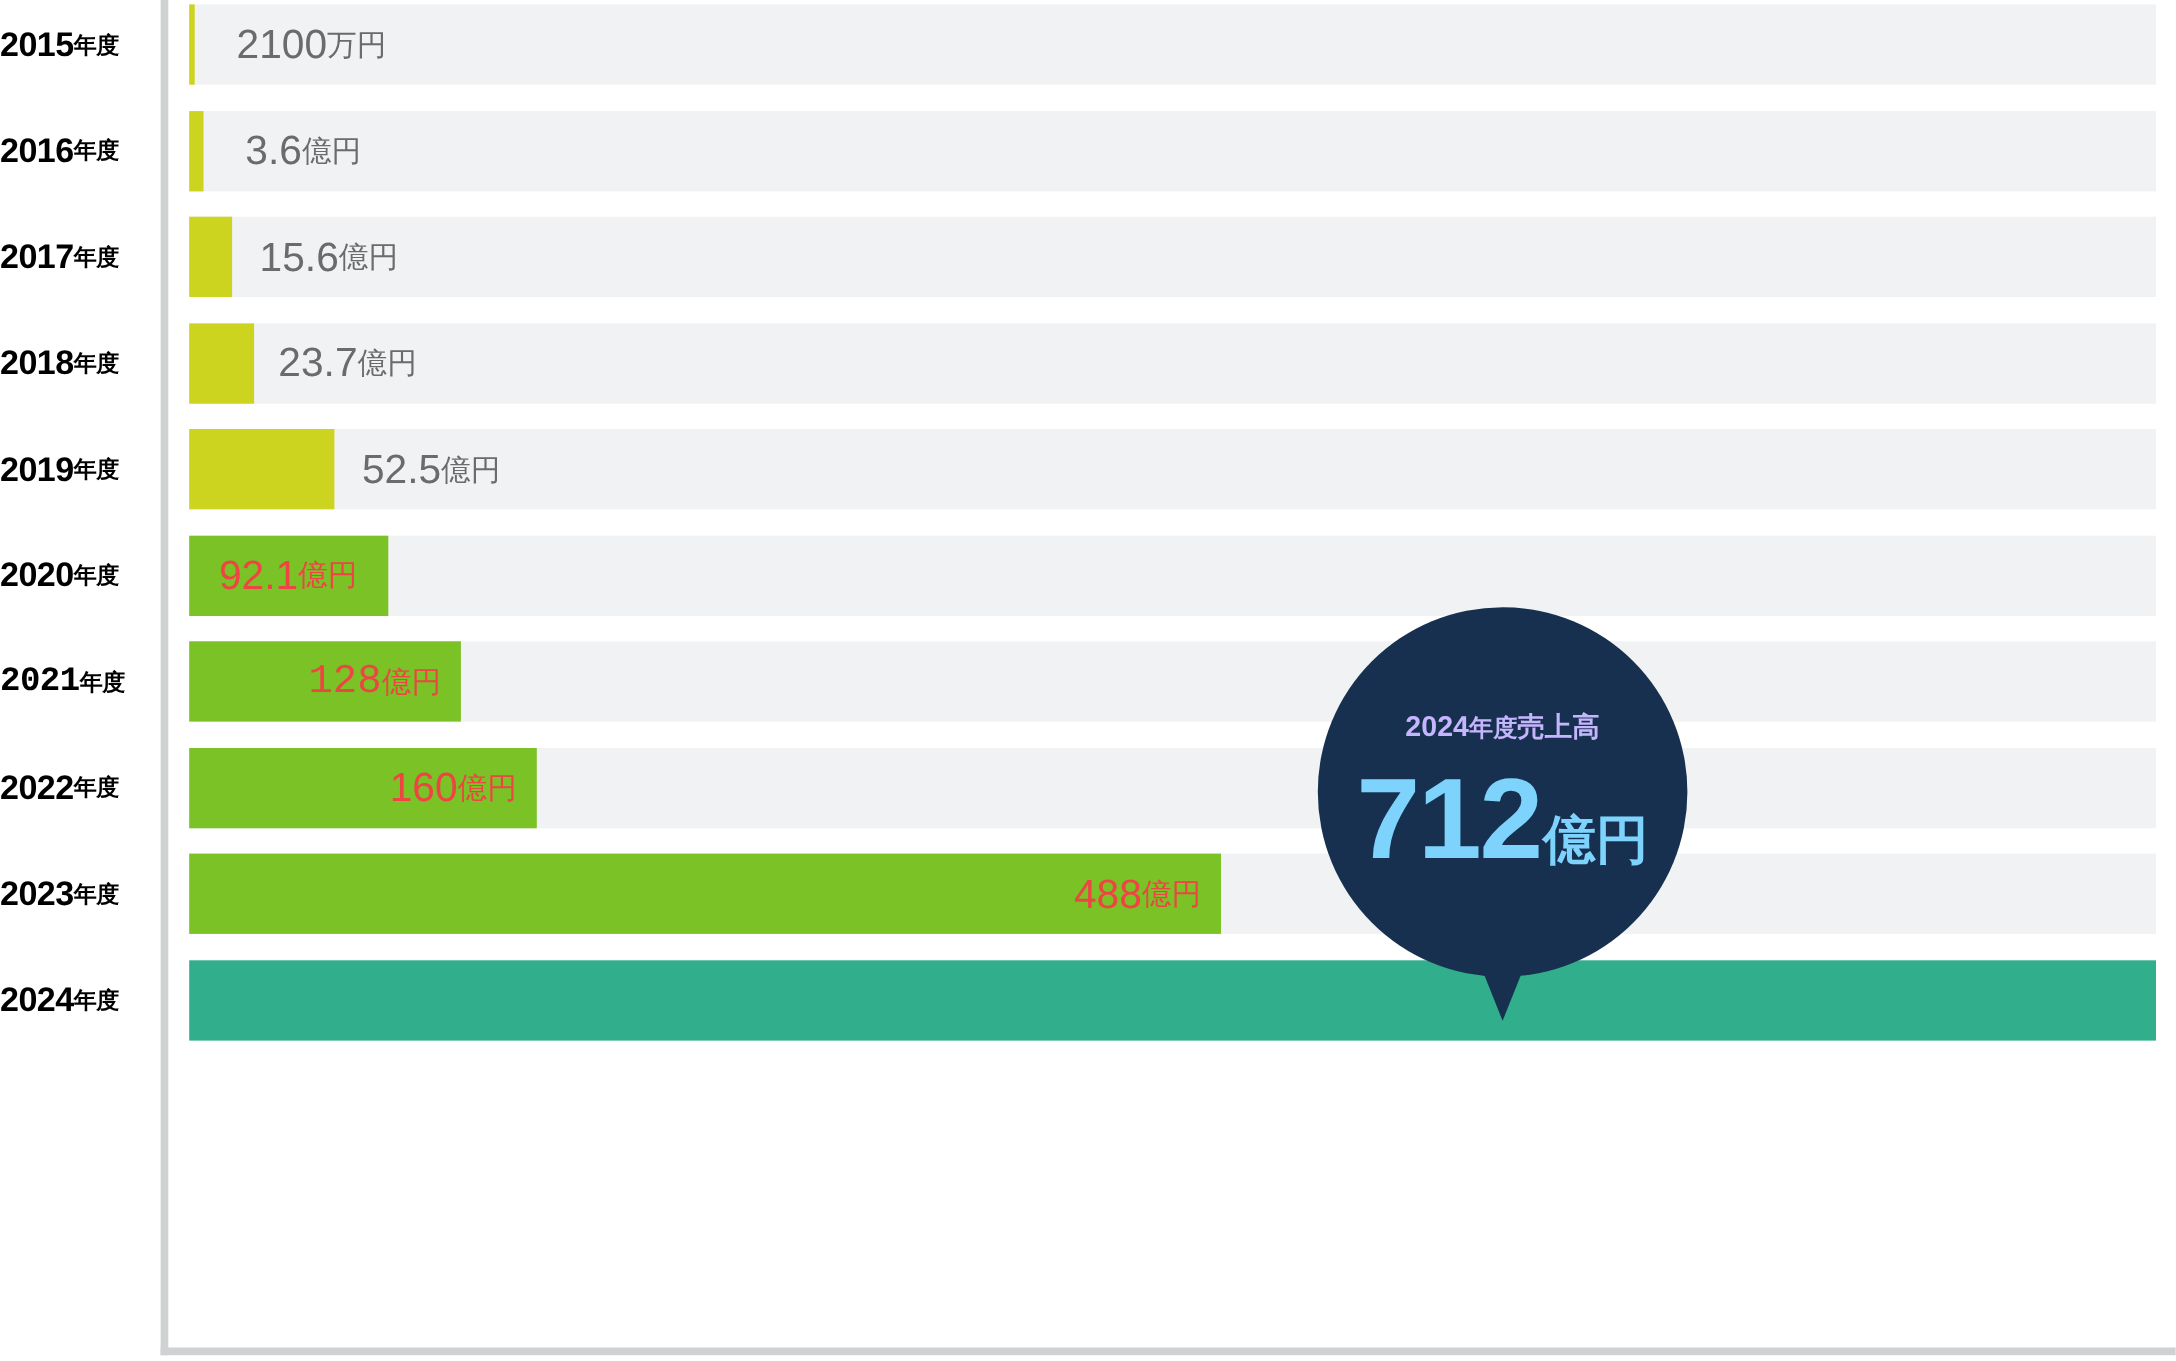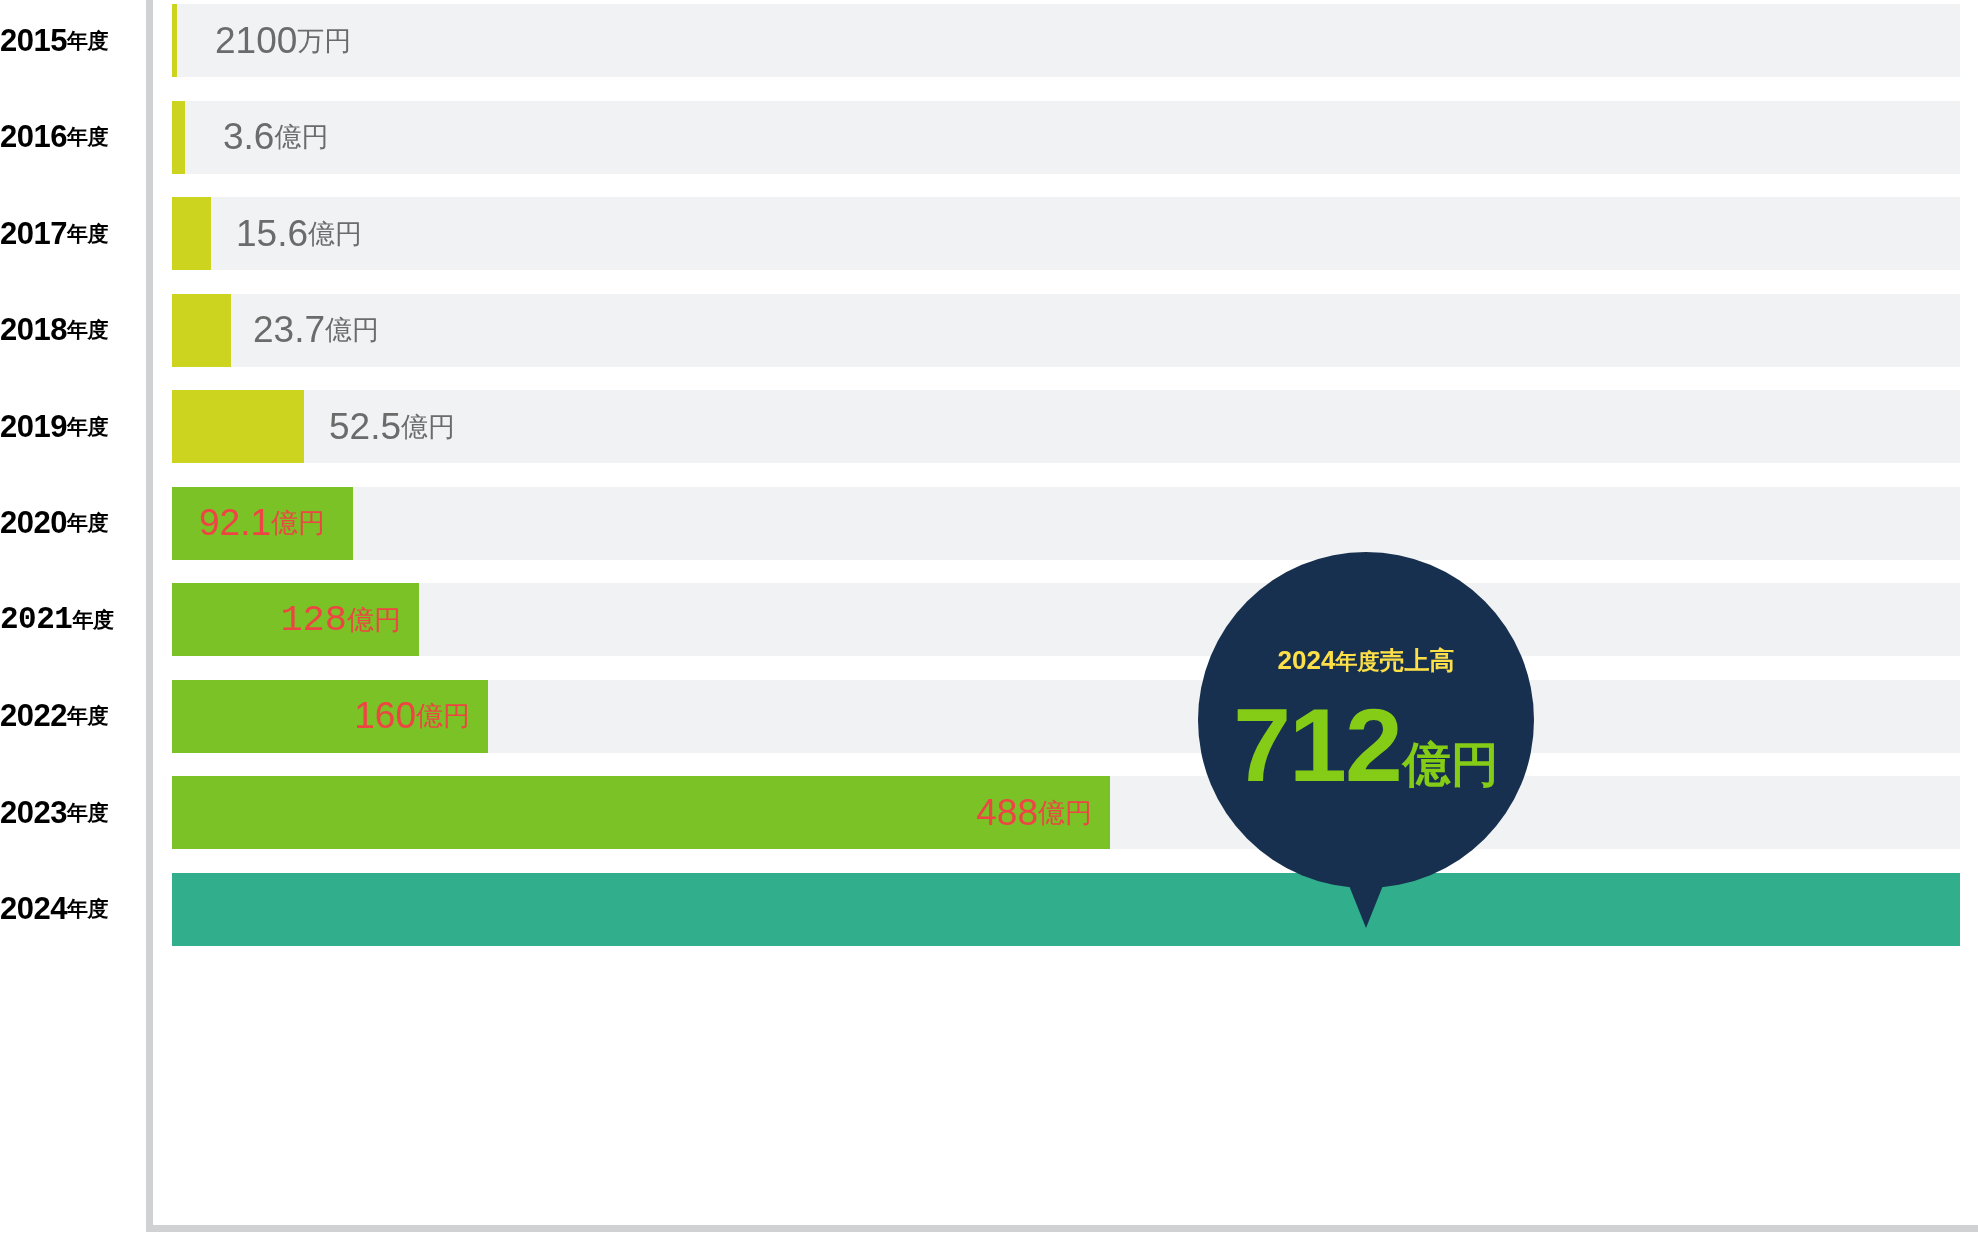--- a/index.html
+++ b/index.html
@@ -145,32 +145,32 @@
     position: absolute;
     left: 144px;
     top: 316px;
     width: 0;
     height: 0;
     border-left: 24px solid transparent;
     border-right: 24px solid transparent;
     border-top: 60px solid #17304f;
   }
   .badge-caption {
-    color: #fde047;
+    color: #c4b5fd;
     font-size: 25px;
     font-weight: 700;
     letter-spacing: 0px;
     margin-bottom: 16px;
     white-space: nowrap;
   }
   .badge-caption .cap-num { font-size: 26px; }
   .badge-caption .cap-jp  { font-size: 22px; }
   .badge-caption .cap-label { font-size: 25px; }
   .badge-value {
-    color: #84cc16;
+    color: #7dd3fc;
     display: flex;
     align-items: baseline;
     justify-content: center;
     white-space: nowrap;
   }
   .badge-value .bv-num {
     font-size: 104px;
     font-weight: 700;
     line-height: 1;
     letter-spacing: -2px;

